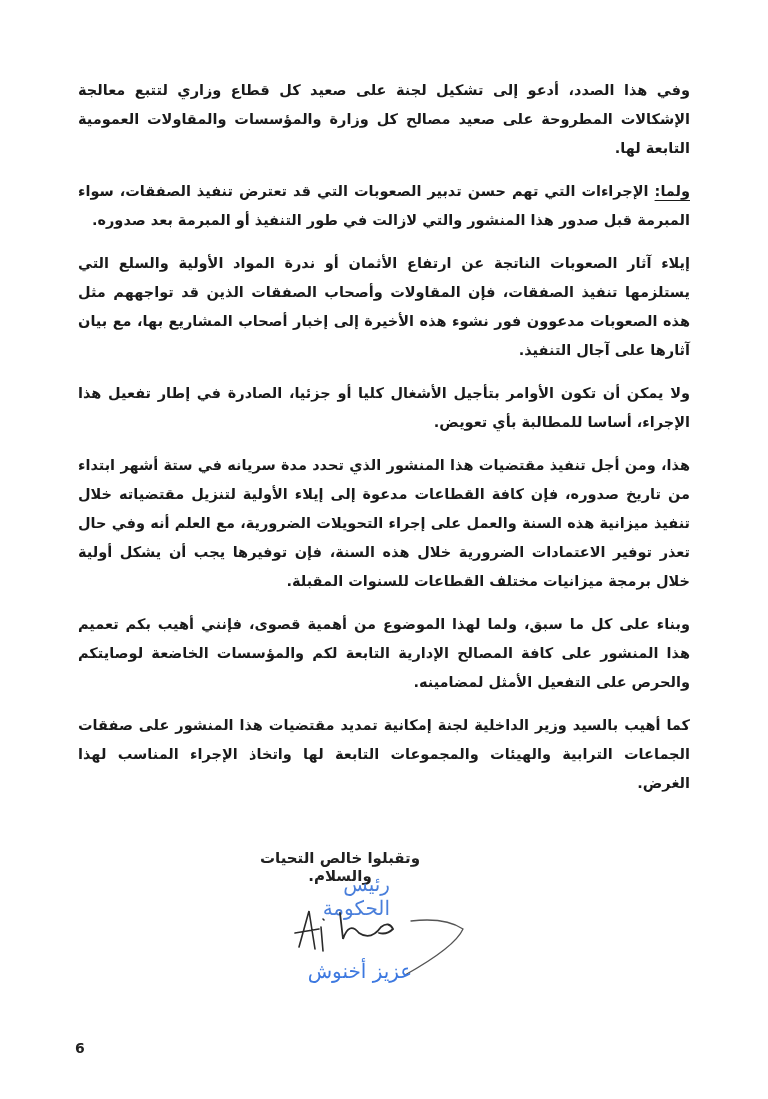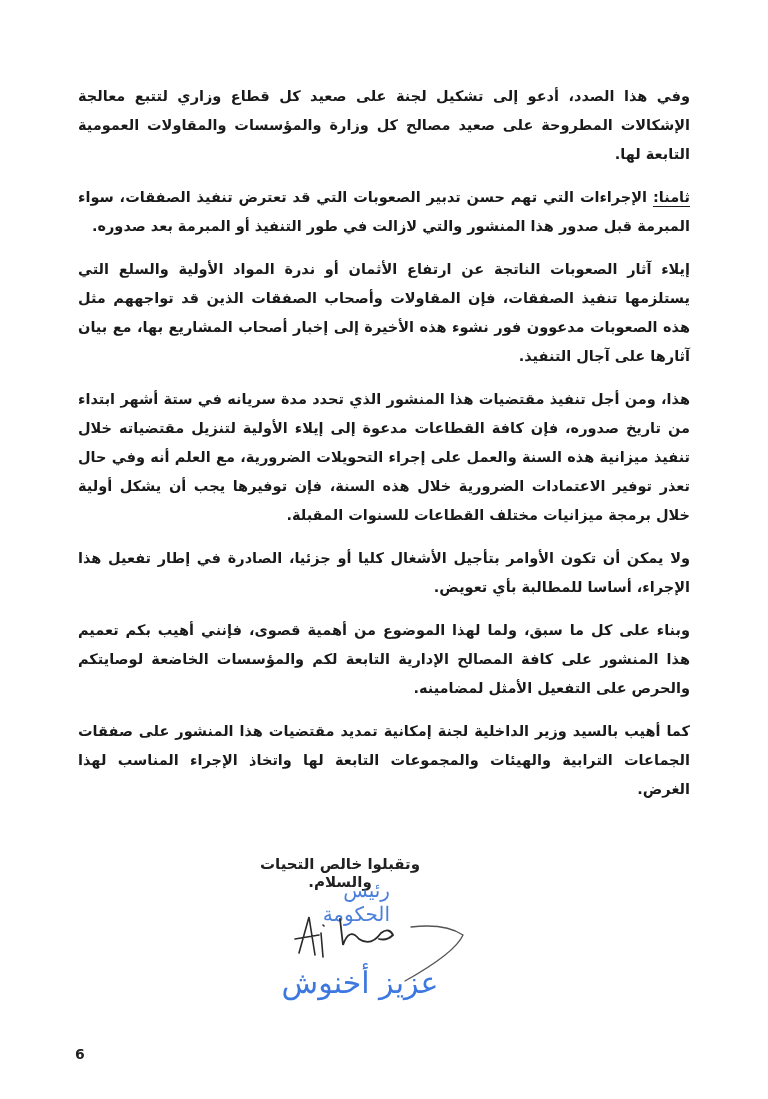--- a/index.html
+++ b/index.html
@@ -10,21 +10,21 @@
     body {
       width: 768px;
       height: 1099px;
       position: relative;
       overflow: hidden;
       font-family: "DejaVu Sans", sans-serif;
       color: #1a1a1a;
     }
     .page {
       position: absolute;
-      left: 0; top: 10px;
+      left: 0; top: 4px;
       width: 768px;
       height: 789px;
     }
     .content {
       position: absolute;
       left: 78px;
       right: 78px;
       top: 72px;
       direction: rtl;
       text-align: justify;
@@ -72,47 +72,47 @@
       height: 80px;
     }
     .name-sig {
       position: absolute;
       top: 955px;
       left: 275px;
       width: 170px;
       text-align: center;
       direction: rtl;
       font-family: "DejaVu Serif", serif;
-      font-size: 30px;
+      font-size: 20px;
       color: #3c78e0;
     }
     .page-number {
       position: absolute;
       top: 1036px;
       left: 75px;
       font-size: 14px;
       font-weight: bold;
       color: #222;
     }
   </style>
 </head>
 <body>
 
 <div class="page">
   <div class="content">
     <p class="para bold">وفي هذا الصدد، أدعو إلى تشكيل لجنة على صعيد كل قطاع وزاري لتتبع معالجة الإشكالات المطروحة على صعيد مصالح كل وزارة والمؤسسات والمقاولات العمومية التابعة لها.</p>
 
-    <p class="para bold"><span class="heading-label">ثامنا:</span><span> الإجراءات التي تهم حسن تدبير الصعوبات التي قد تعترض تنفيذ الصفقات، سواء المبرمة قبل صدور هذا المنشور والتي لازالت في طور التنفيذ أو المبرمة بعد صدوره.</span></p>
+    <p class="para bold"><span class="heading-label">ولما:</span><span> الإجراءات التي تهم حسن تدبير الصعوبات التي قد تعترض تنفيذ الصفقات، سواء المبرمة قبل صدور هذا المنشور والتي لازالت في طور التنفيذ أو المبرمة بعد صدوره.</span></p>
 
     <p class="para bold">إيلاء آثار الصعوبات الناتجة عن ارتفاع الأثمان أو ندرة المواد الأولية والسلع التي يستلزمها تنفيذ الصفقات، فإن المقاولات وأصحاب الصفقات الذين قد تواجههم مثل هذه الصعوبات مدعوون فور نشوء هذه الأخيرة إلى إخبار أصحاب المشاريع بها، مع بيان آثارها على آجال التنفيذ.</p>
 
 
+    <p class="para bold">ولا يمكن أن تكون الأوامر بتأجيل الأشغال كليا أو جزئيا، الصادرة في إطار تفعيل هذا الإجراء، أساسا للمطالبة بأي تعويض.</p>
+
     <p class="para bold">هذا، ومن أجل تنفيذ مقتضيات هذا المنشور الذي تحدد مدة سريانه في ستة أشهر ابتداء من تاريخ صدوره، فإن كافة القطاعات مدعوة إلى إيلاء الأولية لتنزيل مقتضياته خلال تنفيذ ميزانية هذه السنة والعمل على إجراء التحويلات الضرورية، مع العلم أنه وفي حال تعذر توفير الاعتمادات الضرورية خلال هذه السنة، فإن توفيرها يجب أن يشكل أولية خلال برمجة ميزانيات مختلف القطاعات للسنوات المقبلة.</p>
-
-    <p class="para bold">ولا يمكن أن تكون الأوامر بتأجيل الأشغال كليا أو جزئيا، الصادرة في إطار تفعيل هذا الإجراء، أساسا للمطالبة بأي تعويض.</p>
 
     <p class="para bold">وبناء على كل ما سبق، ولما لهذا الموضوع من أهمية قصوى، فإنني أهيب بكم تعميم هذا المنشور على كافة المصالح الإدارية التابعة لكم والمؤسسات الخاضعة لوصايتكم والحرص على التفعيل الأمثل لمضامينه.</p>
 
     <p class="para bold">كما أهيب بالسيد وزير الداخلية لجنة إمكانية تمديد مقتضيات هذا المنشور على صفقات الجماعات الترابية والهيئات والمجموعات التابعة لها واتخاذ الإجراء المناسب لهذا الغرض.</p>
   </div>
 
   <div class="closing">وتقبلوا خالص التحيات والسلام.</div>
 
   <div class="title-sig">رئيس الحكومة</div>
 

